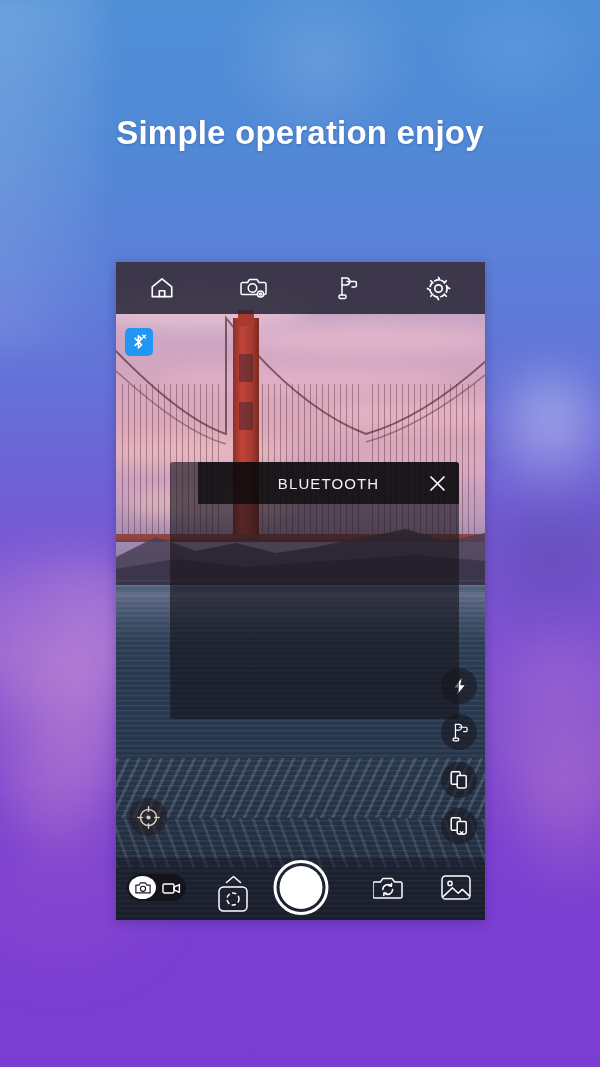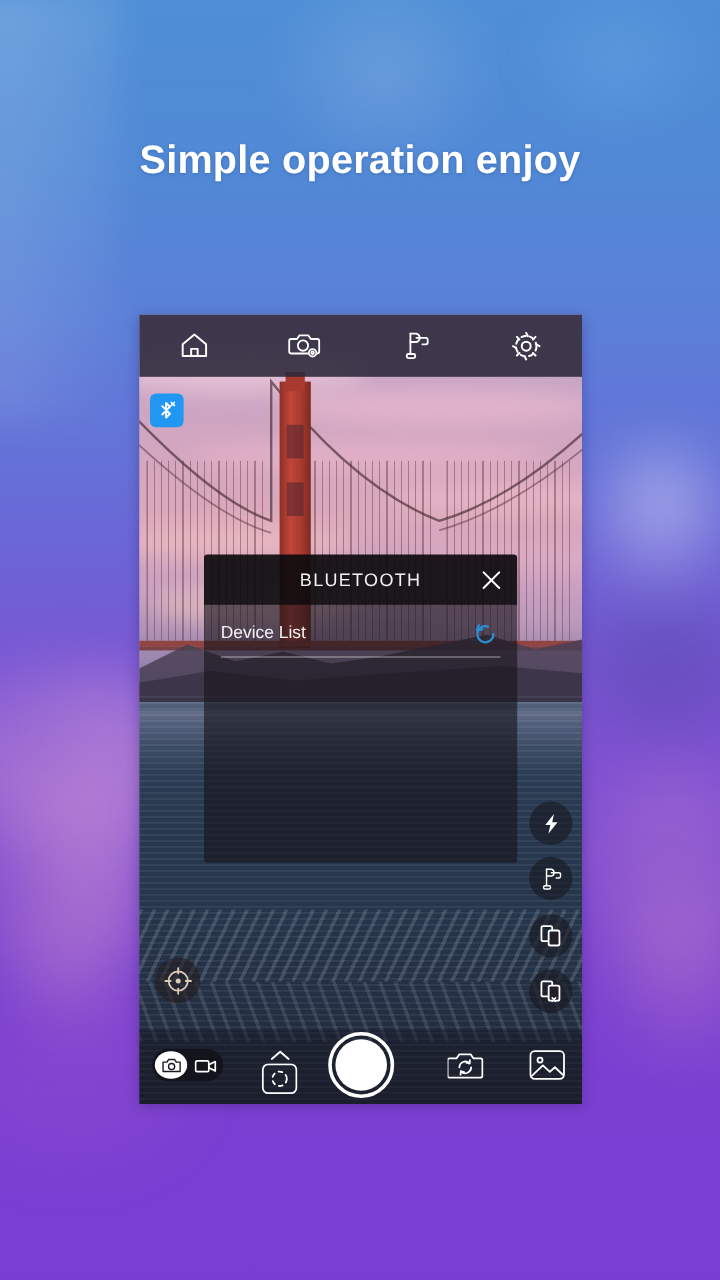--- a/index.html
+++ b/index.html
@@ -196,26 +196,27 @@
     align-items: center;
     justify-content: center;
     z-index: 18;
   }
 
   
   #bt-dialog {
     position: absolute;
     left: 54px;
     top: 200px;
-    width: 261px;
+    width: 289px;
     height: 257px;
     background: rgba(22,20,26,0.62);
     border-radius: 3px;
     z-index: 25;
     overflow: hidden;
+    padding-left: 28px;
   }
   #bt-dialog-header {
     position: relative;
     height: 42px;
     background: rgba(10,9,12,0.78);
     display: flex;
     align-items: center;
     justify-content: center;
   }
   #bt-dialog-title {
@@ -508,31 +509,20 @@
         <span id="bt-dialog-title">BLUETOOTH</span>
         <div id="bt-close">
           <span>
             <svg width="19" height="19" viewBox="0 0 19 19" fill="none" stroke="#ffffff" stroke-width="1.7" stroke-linecap="round">
               <path d="M3 3 L16 16 M16 3 L3 16"></path>
             </svg>
           </span>
         </div>
       </div>
 
-      <div class="bt-row" style="margin-top:4px;">
-        <span class="bt-row-label">Device List</span>
-        <div id="bt-refresh">
-          <span>
-            <svg width="21" height="21" viewBox="0 0 21 21" fill="none" stroke="#2b8fd4" stroke-width="1.9" stroke-linecap="round" stroke-linejoin="round">
-              <path d="M17.2 10.5 A6.7 6.7 0 1 1 12.6 4.2"></path>
-              <path d="M5.0 3.0 L3.4 7.4 L7.9 6.4"></path>
-            </svg>
-          </span>
-        </div>
-      </div>
 
     </div>
 
     <div class="side-btn" style="top:406px;">
       <span>
         <svg width="19" height="19" viewBox="0 0 19 19" fill="#ffffff">
           <path d="M11.6 1.3 L4.4 10.4 L8.6 10.4 L7.0 17.7 L14.6 8.2 L10.2 8.2 Z"></path>
         </svg>
       </span>
     </div>

